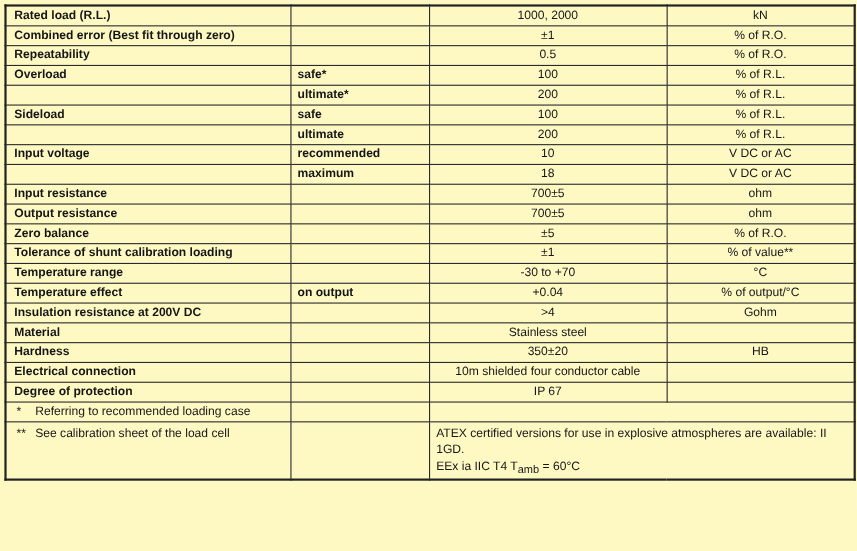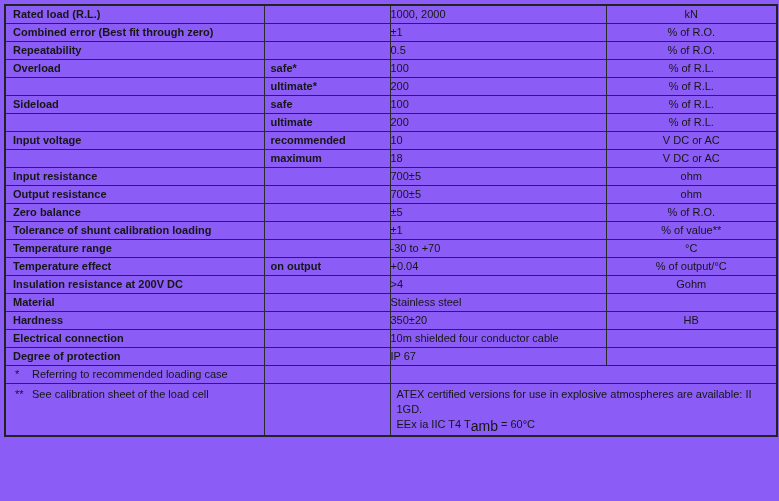--- a/index.html
+++ b/index.html
@@ -1,19 +1,19 @@
 <!DOCTYPE html>
 <html><head>
 <meta charset="utf-8">
 <style>
   html, body { margin: 0; padding: 0; background: #ffffff; }
   .page {
     width: 779px; height: 501px;
     box-sizing: border-box;
-    background: #8b5cf6;
+    background: #fef9c3;
     padding: 4px 4px 0 4px;
     font-family: "Liberation Sans", sans-serif;
     position: relative;
   }
   table.spec {
     border-collapse: collapse;
     table-layout: fixed;
     width: 772px;
     border: 2px solid #222222;
   }
@@ -24,36 +24,36 @@
     font-size: 11px;
     color: #161616;
     padding: 0;
     line-height: 1.1;
     overflow: hidden;
     white-space: nowrap;
     vertical-align: middle;
   }
   td.c1 { padding-left: 7px; font-weight: bold; }
   td.c2 { padding-left: 6px; font-weight: bold; }
-  td.c3 { text-align: left; }
+  td.c3 { text-align: center; }
   td.c4 { text-align: center; }
   tr.footnote-row td.c1 { font-weight: normal; margin-left: 48px; }
   .marker { display: inline-block; width: 17px; padding-left: 2px; font-weight: normal; }
   tr.footnote-row-tall td { vertical-align: top; height: 53px; }
   tr.footnote-row-tall td.c1 { padding-top: 4px; }
   td.merged { text-align: left; }
   td.atex {
     white-space: normal;
     padding: 3px 8px 0 6px;
     line-height: 1.38;
     text-align: left;
     font-weight: normal;
     margin-top: 48px;
   }
-  sub { font-size: 14px; line-height: 0; }
+  sub { font-size: 10px; line-height: 0; }
 </style>
 </head>
 <body>
 
 <div class="page">
   <table class="spec">
     <colgroup>
       <col style="width:259px">
       <col style="width:126px">
       <col style="width:216px">

